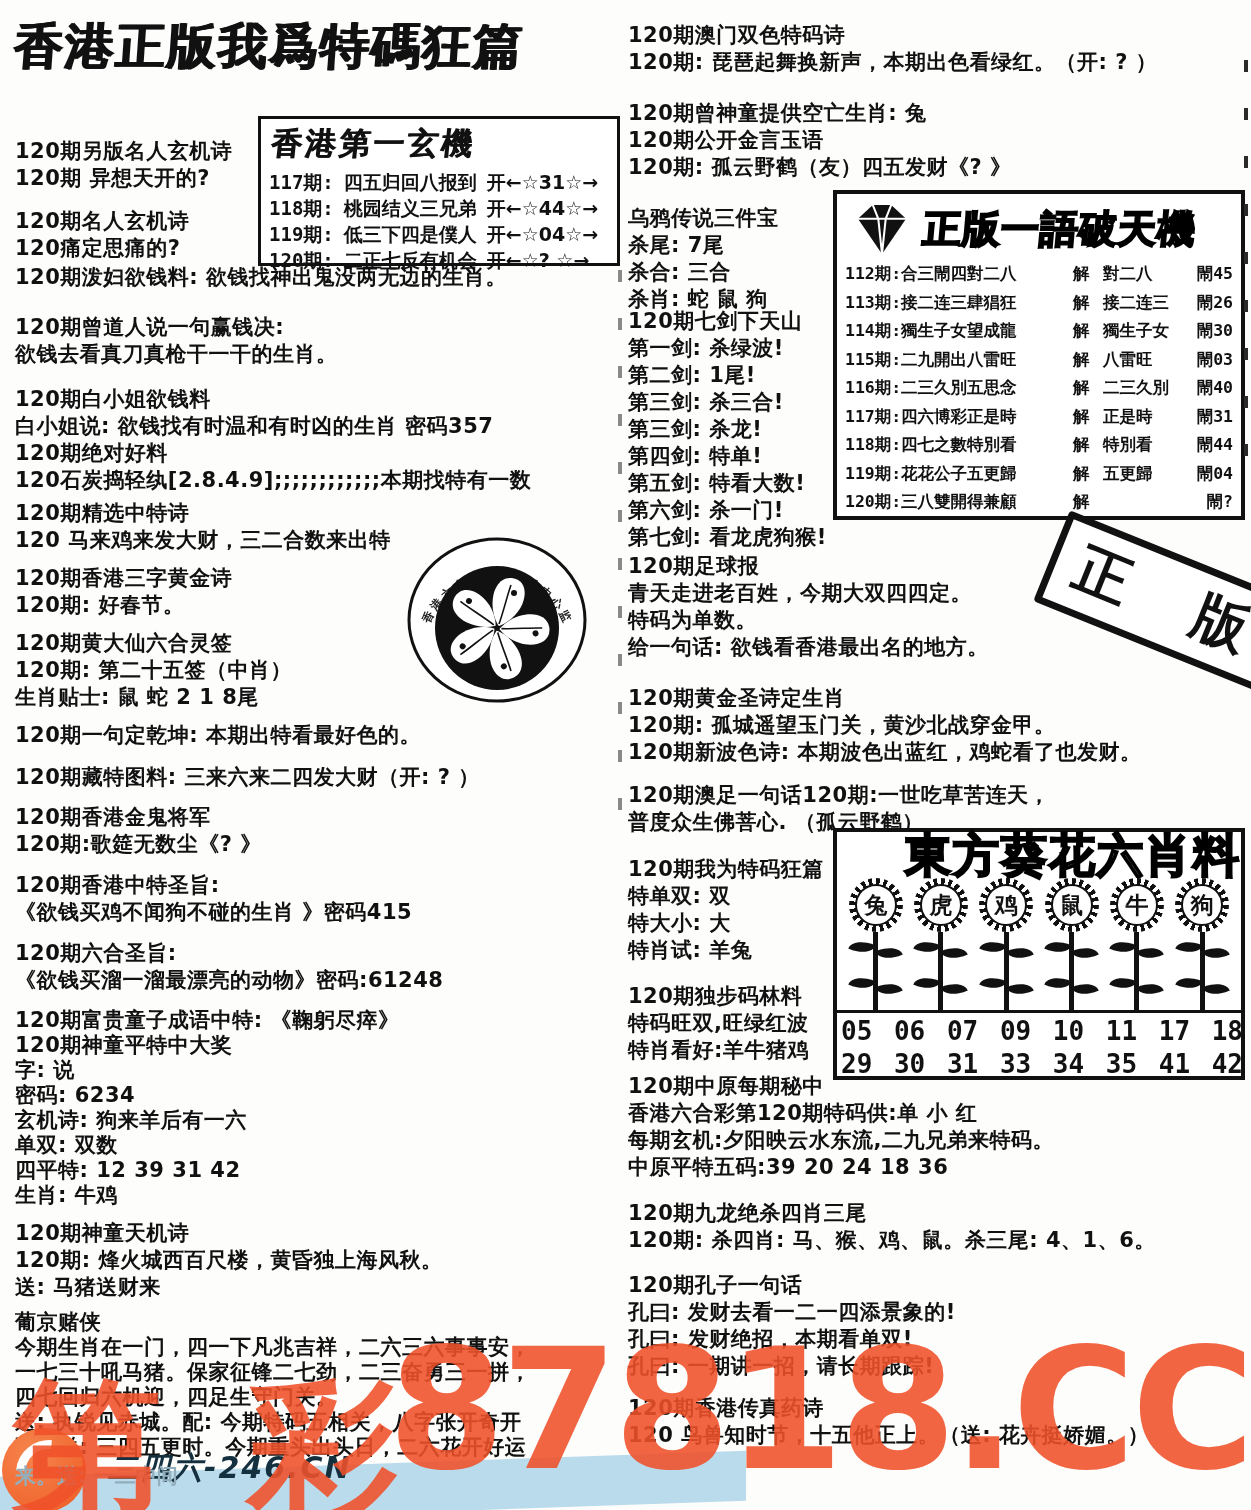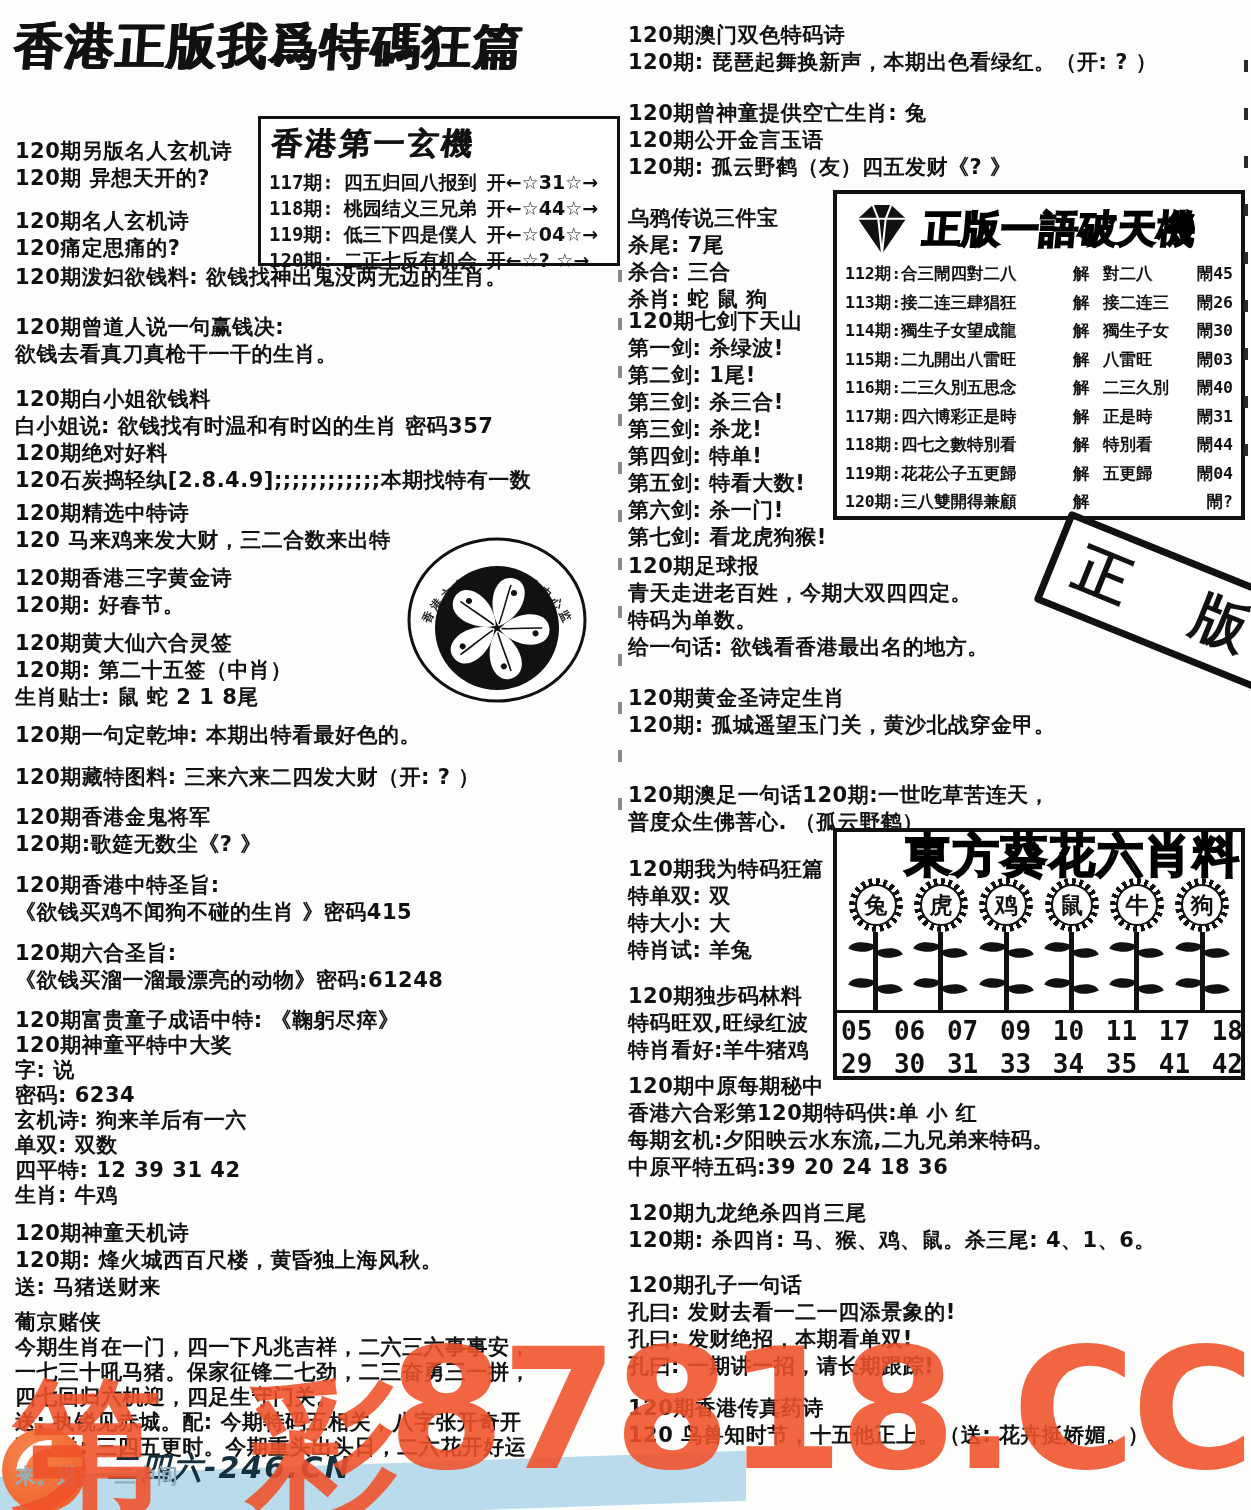--- a/index.html
+++ b/index.html
@@ -242,20 +242,21 @@
   </div>
   <div class="blk" style="left:628px;top:553px">
     <div class="ln">120期足球报</div>
     <div class="ln">青天走进老百姓，今期大双四四定。</div>
     <div class="ln">特码为单数。</div>
     <div class="ln">给一句话: 欲钱看香港最出名的地方。</div>
   </div>
   <div class="blk" style="left:628px;top:685px">
     <div class="ln">120期黄金圣诗定生肖</div>
     <div class="ln">120期: 孤城遥望玉门关，黄沙北战穿金甲。</div>
+    <div class="ln">120期新波色诗: 本期波色出蓝红，鸡蛇看了也发财。</div>
   </div>
   <div class="blk" style="left:628px;top:782px">
     <div class="ln">120期澳足一句话120期:一世吃草苦连天，</div>
     <div class="ln">普度众生佛菩心.  （孤云野鹤）</div>
   </div>
   <div class="blk" style="left:628px;top:856px">
     <div class="ln">120期我为特码狂篇</div>
     <div class="ln">特单双: 双</div>
     <div class="ln">特大小: 大</div>
     <div class="ln">特肖试: 羊兔</div>

